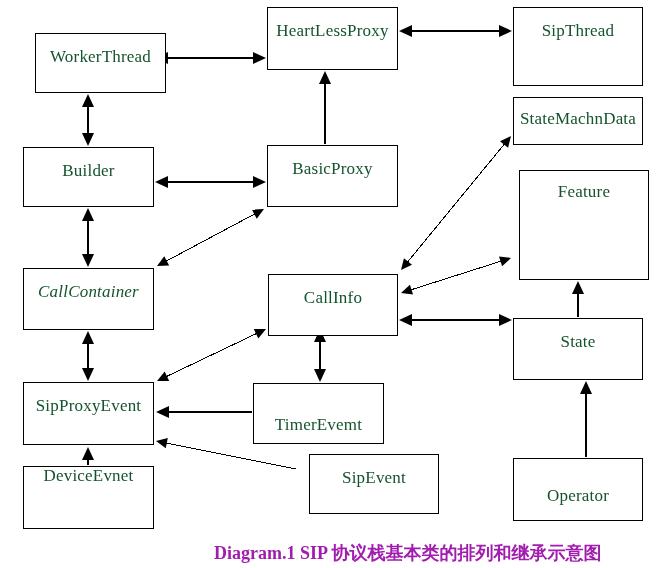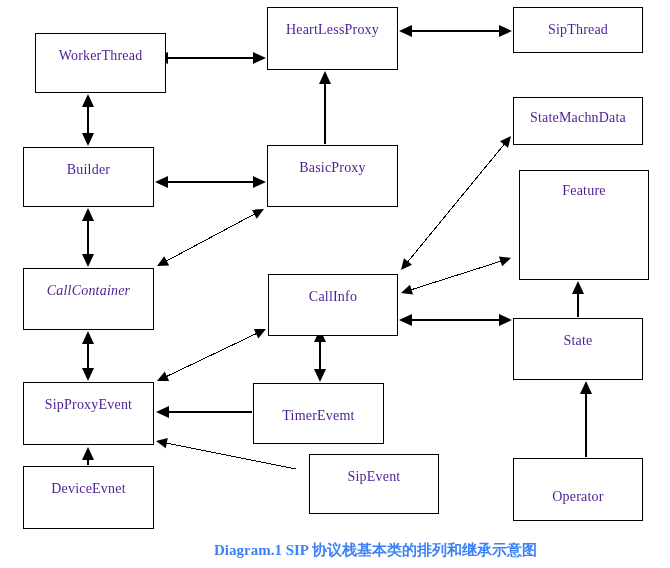--- a/index.html
+++ b/index.html
@@ -33,32 +33,32 @@
     display: flex;
     justify-content: center;
     align-items: flex-start;
     z-index: 2;
   }
   .node .label {
     display: block;
     width: 100%;
     text-align: center;
     font-family: "Liberation Serif", "DejaVu Serif", serif;
-    font-size: 14px;
-    color: #4c1d95;
+    font-size: 17px;
+    color: #14532d;
     line-height: 1.1;
     letter-spacing: 0.2px;
     white-space: nowrap;
   }
   .caption {
     position: absolute;
     font-family: "Liberation Serif", "DejaVu Serif", serif;
     font-weight: bold;
-    font-size: 15px;
-    color: #3b82f6;
+    font-size: 18px;
+    color: #a21caf;
     white-space: nowrap;
     z-index: 3;
   }
 </style>
 </head>
 <body>
 
 <div id="canvas">
 
   <svg id="edges" viewBox="0 0 670 568" width="670" height="568" xmlns="http://www.w3.org/2000/svg">
@@ -148,21 +148,21 @@
       </g>
     </svg>
 
   <div id="nodes-layer">
       <div class="node" style="left: 23px; top: 33px; width: 131px; height: 60px; padding-top: 14px; margin-left: 12px;">
         <span class="label">WorkerThread</span>
       </div>
       <div class="node" style="left: 267px; top: 7px; width: 131px; height: 63px; padding-top: 14px;">
         <span class="label">HeartLessProxy</span>
       </div>
-      <div class="node" style="left: 513px; top: 7px; width: 130px; height: 46px; padding-top: 14px;">
+      <div class="node" style="left: 513px; top: 7px; width: 130px; height: 79px; padding-top: 14px;">
         <span class="label">SipThread</span>
       </div>
       <div class="node" style="left: 513px; top: 97px; width: 130px; height: 48px; padding-top: 12px;">
         <span class="label">StateMachnData</span>
       </div>
       <div class="node" style="left: 23px; top: 147px; width: 131px; height: 60px; padding-top: 14px;">
         <span class="label">Builder</span>
       </div>
       <div class="node" style="left: 267px; top: 145px; width: 131px; height: 62px; padding-top: 14px;">
         <span class="label">BasicProxy</span>
@@ -175,27 +175,27 @@
       </div>
       <div class="node" style="left: 268px; top: 274px; width: 130px; height: 62px; padding-top: 14px;">
         <span class="label">CallInfo</span>
       </div>
       <div class="node" style="left: 513px; top: 318px; width: 130px; height: 62px; padding-top: 14px;">
         <span class="label">State</span>
       </div>
       <div class="node" style="left: 23px; top: 382px; width: 131px; height: 63px; padding-top: 14px;">
         <span class="label">SipProxyEvent</span>
       </div>
-      <div class="node" style="left: 253px; top: 383px; width: 131px; height: 61px; padding-top: 24px;">
+      <div class="node" style="left: 253px; top: 383px; width: 131px; height: 61px; padding-top: 32px;">
         <span class="label">TimerEvemt</span>
       </div>
       <div class="node" style="left: 297px; top: 454px; width: 130px; height: 60px; padding-top: 14px; margin-left: 12px;">
         <span class="label">SipEvent</span>
       </div>
-      <div class="node" style="left: 23px; top: 466px; width: 131px; height: 63px; padding-top: 14px;">
+      <div class="node" style="left: 23px; top: 466px; width: 131px; height: 63px; ">
         <span class="label">DeviceEvnet</span>
       </div>
       <div class="node" style="left: 513px; top: 458px; width: 130px; height: 63px; padding-top: 14px; align-items: center;">
         <span class="label">Operator</span>
       </div>
     </div>
 
   <div class="caption" id="caption" style="left: 214px; top: 541px;">Diagram.1 SIP 协议栈基本类的排列和继承示意图</div>
 
 </div>

